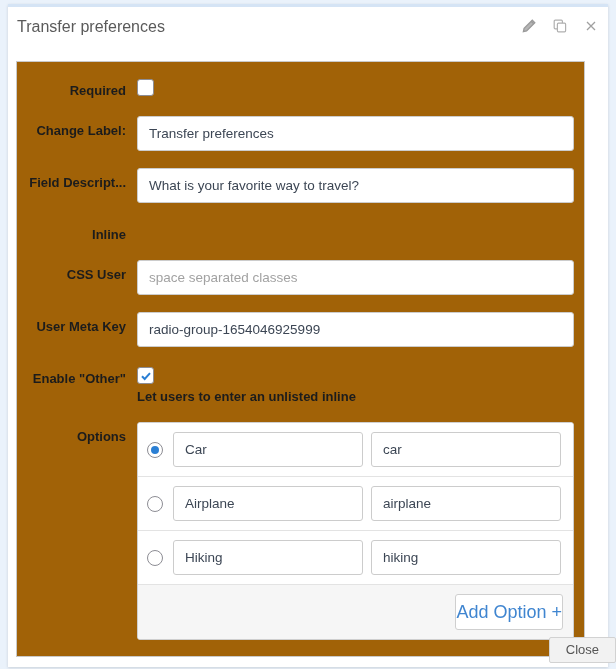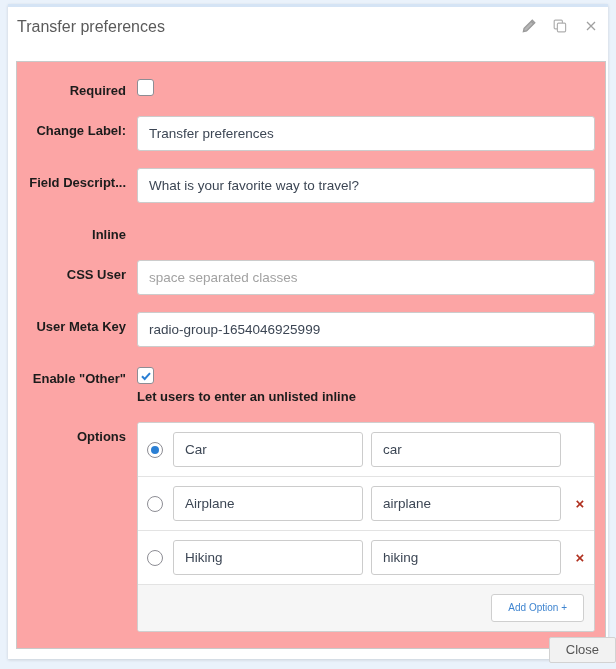--- a/index.html
+++ b/index.html
@@ -65,22 +65,22 @@
     display: flex;
     align-items: center;
     justify-content: center;
     cursor: pointer;
     color: #9a9a9a;
   }
   .hdr-icon svg { display: block; }
 
   
   .content-panel {
-    margin: 0 2px 10px 8px;
-    background: #fca5a5;
+    margin: 0 23px 10px 8px;
+    background: #a16207;
     border: 1px solid #c9c9c9;
     padding: 14px 10px 16px 6px;
     box-sizing: border-box;
   }
 
   .form-row {
     display: flex;
     align-items: flex-start;
     margin-bottom: 17px;
   }
@@ -228,22 +228,22 @@
     padding: 9px 10px;
     background: #f6f6f6;
   }
 
   .add-option-btn {
     background: #ffffff;
     border: 1px solid #cfcfcf;
     border-radius: 3px;
     color: #3f85d0;
     font-family: "Liberation Sans", sans-serif;
-    font-size: 10px;
-    padding: 8px 16px;
+    font-size: 18px;
+    padding: 8px 0;
     cursor: pointer;
     line-height: 1;
   }
 
   
   .bottom-bar {
     position: absolute;
     left: 0;
     right: 0;
     bottom: 6px;

